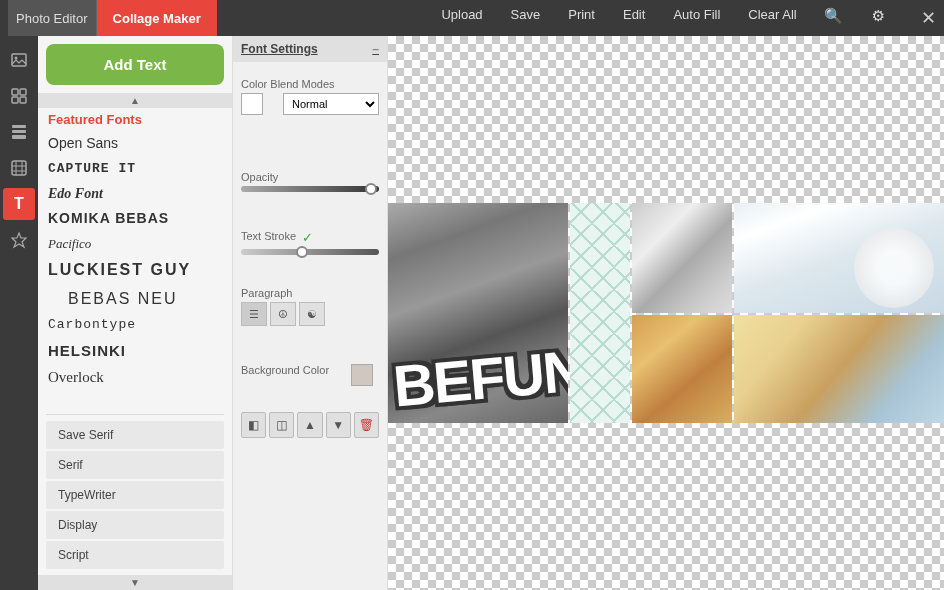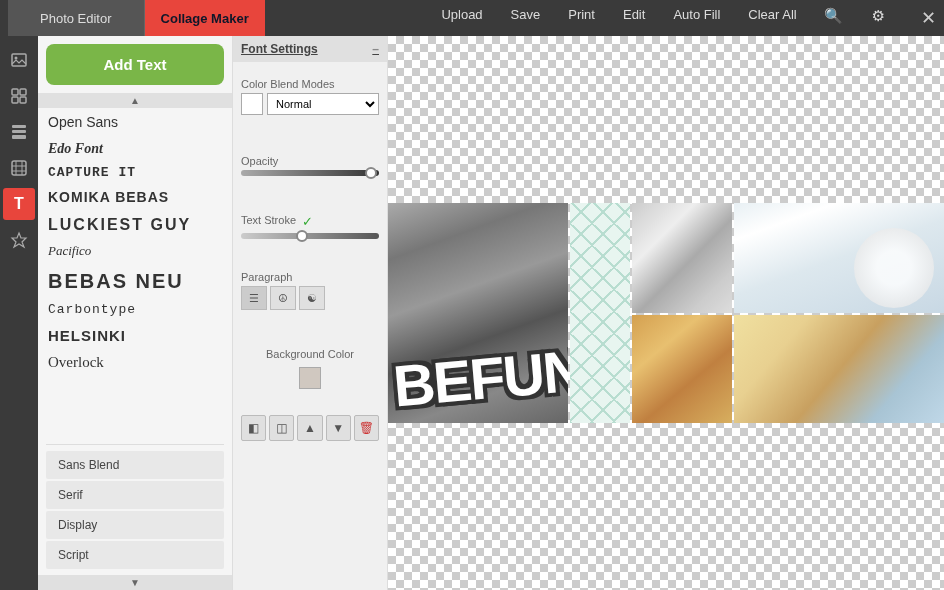--- a/index.html
+++ b/index.html
@@ -4,26 +4,26 @@
   <style>
     * { box-sizing: border-box; margin: 0; padding: 0; }
     body { font-family: Arial, sans-serif; font-size: 13px; background: #d0d0d0; width: 944px; height: 590px; overflow: hidden; display: flex; flex-direction: column; }
 
     
     .top-bar {
       display: flex; align-items: center; background: #3a3a3a; height: 36px;
       padding: 0 8px; gap: 0; flex-shrink: 0;
     }
     .tab-photo-editor {
-      background: #555; color: #ddd; padding: 0 32px; height: 36px;
+      background: #555; color: #ddd; padding: 0 8px; height: 36px;
       display: flex; align-items: center; font-size: 13px; cursor: pointer;
       border-right: 1px solid #666;
     }
     .tab-collage-maker {
-      background: #e8453c; color: #0f172a; padding: 6px 16px; height: 36px;
+      background: #e8453c; color: #ffffff; padding: 6px 16px; height: 36px;
       display: flex; align-items: center; font-size: 13px; cursor: pointer;
       font-weight: bold;
     }
     .top-bar-spacer { flex: 1; }
     .top-bar-actions { display: flex; align-items: flex-start; gap: 28px; color: #ddd; font-size: 13px; }
     .top-bar-actions span { cursor: pointer; }
     .top-bar-icon { font-size: 15px; cursor: pointer; color: #ddd; }
     .close-btn { color: #ccc; font-size: 18px; cursor: pointer; margin-left: 8px; }
 
     
@@ -83,21 +83,21 @@
       flex-shrink: 0; overflow-y: auto; font-size: 11px;
     }
     .settings-header {
       display: flex; align-items: center; justify-content: space-between;
       background: #e0e0e0; padding: 6px 8px; font-size: 12px; font-weight: bold;
       color: #444;
       text-decoration: underline;
     }
     .settings-section { padding: 16px 8px; }
     .settings-label { color: #666; margin-bottom: 3px; font-size: 11px; }
-    .blend-mode-row { display: flex; align-items: center; gap: 4px; margin-bottom: 8px; }
+    .blend-mode-row { display: flex; align-items: center; gap: 20px; margin-bottom: 24px; }
     .color-swatch-small {
       width: 22px; height: 22px; background: #fff; border: 1px solid #aaa;
       display: inline-block; flex-shrink: 0;
     }
     .blend-select {
       flex: 1; font-size: 11px; padding: 2px 4px; border: 1px solid #aaa;
       background: #fff; height: 22px;
     }
     .opacity-slider-row { margin-bottom: 6px; }
     .slider-track {
@@ -118,21 +118,21 @@
       border-radius: 50%; position: absolute; top: -3px; left: 40%; cursor: pointer;
     }
     .checkbox-icon { font-size: 13px; color: #3a3; }
     .paragraph-row { display: flex; gap: 3px; margin-bottom: 6px; }
     .align-btn {
       width: 26px; height: 24px; background: #e0e0e0; border: 1px solid #bbb;
       display: flex; align-items: center; justify-content: center;
       cursor: pointer; font-size: 11px; color: #555;
     }
     .align-btn.active { background: #ccc; }
-    .bg-color-row { display: flex; align-items: center; gap: 4px; margin-bottom: 6px; flex-direction: column; }
+    .bg-color-row { display: flex; align-items: flex-start; gap: 22px; margin-bottom: 6px; }
     .bg-swatch { width: 22px; height: 22px; background: #d0c8c0; border: 1px solid #aaa; }
     .layer-tools { display: flex; gap: 3px; padding: 4px 8px; }
     .layer-btn {
       width: 26px; height: 26px; background: #e0e0e0; border: 1px solid #bbb;
       display: flex; align-items: center; justify-content: center;
       cursor: pointer; font-size: 12px; color: #555; border-radius: 2px;
     }
     .layer-btn.danger { color: #c33; }
 
     
@@ -163,21 +163,21 @@
       background-size: 22px 22px;
     }
 
     
     .font-open-sans { font-family: Arial, sans-serif; font-size: 14px; }
     .font-capture { font-family: 'Courier New', monospace; font-size: 13px; font-weight: bold; text-transform: uppercase; letter-spacing: 1px; }
     .font-edo { font-family: Georgia, serif; font-style: italic; font-size: 14px; font-weight: bold; }
     .font-komika { font-family: Impact, sans-serif; font-size: 14px; font-weight: bold; letter-spacing: 1px; }
     .font-luckiest { font-family: Impact, sans-serif; font-size: 16px; font-weight: bold; letter-spacing: 2px; }
     .font-pacifico { font-family: Georgia, serif; font-style: italic; font-size: 13px; }
-    .font-bebas { font-family: Arial, sans-serif; font-size: 20px; font-weight: bold; letter-spacing: 2px; }
+    .font-bebas { font-family: Arial, sans-serif; font-size: 16px; font-weight: normal; letter-spacing: 2px; margin-left: 20px; }
     .font-carbon { font-family: 'Courier New', monospace; font-size: 13px; letter-spacing: 1px; }
     .font-dancing { font-family: Georgia, serif; font-style: italic; font-size: 13px; }
     .font-helsinki { font-family: Arial, sans-serif; font-size: 15px; font-weight: bold; letter-spacing: 1px; }
     .font-overlock { font-family: Georgia, serif; font-size: 15px; }
 
     .divider { height: 1px; background: #ddd; margin: 2px 8px; }
   </style>
 </head>
 <body>
 
@@ -242,37 +242,41 @@
     <div class="sidebar-icon">
       <svg width="18" height="18" viewBox="0 0 18 18" fill="none">
         <polygon points="9,2 11,7 16,7 12,11 14,16 9,13 4,16 6,11 2,7 7,7" stroke="#aaa" stroke-width="1.2" fill="none"></polygon>
       </svg>
     </div>
   </div>
 
   <div class="font-panel">
     <button class="add-text-btn">Add Text</button>
     <div class="scroll-up-btn">▲</div>
+    <div class="featured-label">
+      <span>Featured Fonts</span>
+    </div>
     <div class="font-list">
       <div class="font-item font-open-sans">Open Sans</div>
+      <div class="font-item font-capture">CAPTURE IT</div>
       <div class="font-item font-edo"><em>Edo Font</em></div>
-      <div class="font-item font-capture">CAPTURE IT</div>
       <div class="font-item font-komika">KOMIKA BEBAS</div>
+      <div class="font-item font-pacifico"><em>Pacifico</em></div>
       <div class="font-item font-luckiest">LUCKIEST GUY</div>
-      <div class="font-item font-pacifico"><em>Pacifico</em></div>
       <div class="font-item font-bebas">BEBAS NEU</div>
       <div class="font-item font-carbon">Carbontype</div>
       <div class="font-item font-helsinki">HELSINKI</div>
       <div class="font-item font-overlock">Overlock</div>
 
     </div>
     <div class="divider"></div>
     <div class="font-categories">
-      <button class="font-cat-btn">Sans Blend</button>
+      <button class="font-cat-btn">Save Serif</button>
       <button class="font-cat-btn">Serif</button>
+      <button class="font-cat-btn">TypeWriter</button>
       <button class="font-cat-btn">Display</button>
       <button class="font-cat-btn">Script</button>
     </div>
     <div class="scroll-down-btn">▼</div>
   </div>
 
   <div class="settings-panel">
     <div class="settings-header">
       <span>Font Settings</span>
       <span style="cursor:pointer;color:#888;">–</span>

